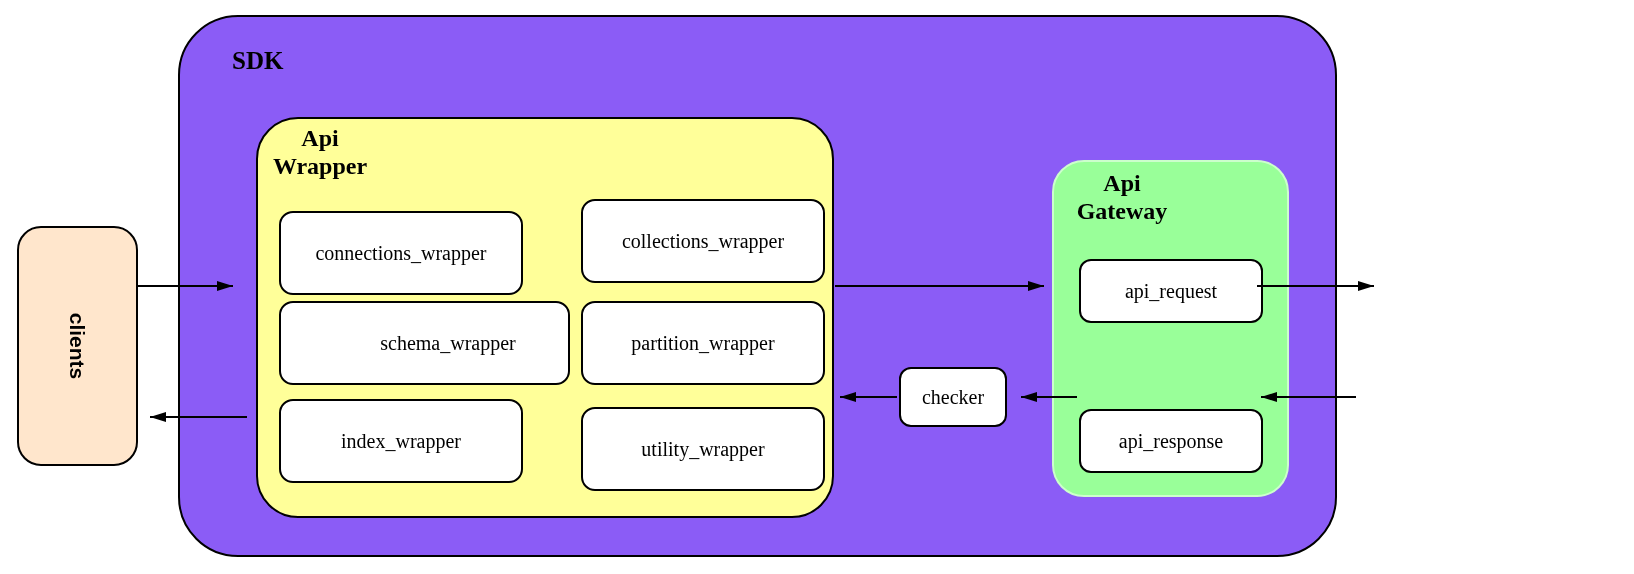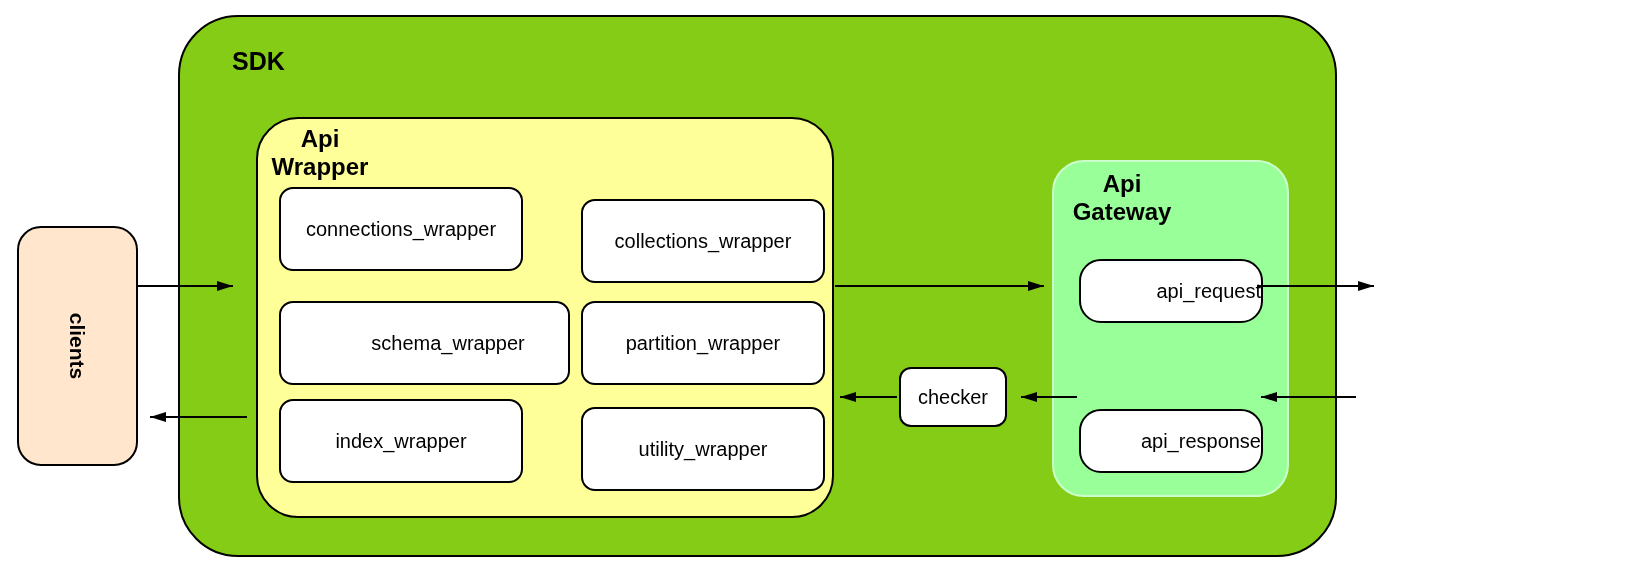--- a/index.html
+++ b/index.html
@@ -36,22 +36,23 @@
     transform: rotate(90deg);
     font-weight: bold;
     font-size: 21px;
     color: #000;
     white-space: nowrap;
   }
   
   .sdk {
     left: 178px; top: 15px;
     width: 1159px; height: 542px;
-    background: #84cc16;
+    background: #8b5cf6;
     border-radius: 60px;
+    font-family: Liberation Serif, serif;
   }
   .sdk-title {
     position: absolute;
     left: 52px; top: 30px;
     font-weight: bold;
     font-size: 25px;
     color: #000;
   }
   
   .api-wrapper {
@@ -76,21 +77,21 @@
     width: 240px; height: 80px;
     background: #ffffff;
     border: 2px solid #000000;
     border-radius: 14px;
     display: flex;
     align-items: center;
     justify-content: center;
     font-size: 20px;
     color: #000;
   }
-  .wbox.p00 { left: 21px;  top: 68px; }
+  .wbox.p00 { left: 21px;  top: 92px; }
   .wbox.p01 { left: 323px; top: 80px; }
   .wbox.p10 { left: 21px;  top: 182px; padding-left: 47px; }
   .wbox.p11 { left: 323px; top: 182px; }
   .wbox.p20 { left: 21px;  top: 280px; }
   .wbox.p21 { left: 323px; top: 280px; margin-top: 8px; }
   
   .api-gateway {
     left: 872px; top: 143px;
     width: 237px; height: 337px;
     background: #99FF99;
@@ -107,24 +108,24 @@
     line-height: 1.15;
     color: #000;
     white-space: pre-line;
   }
   .gbox {
     position: absolute;
     left: 25px;
     width: 180px; height: 60px;
     background: #ffffff;
     border: 2px solid #000000;
-    border-radius: 22px;
-    display: flex;
-    align-items: center;
-    justify-content: flex-end;
+    border-radius: 12px;
+    display: flex;
+    align-items: center;
+    justify-content: center;
     font-size: 20px;
     color: #000;
   }
   .gbox.g0 { top: 97px; }
   .gbox.g1 { top: 207px; margin-top: 40px; }
   
   .checker {
     left: 719px; top: 350px;
     width: 108px; height: 60px;
     background: #ffffff;

